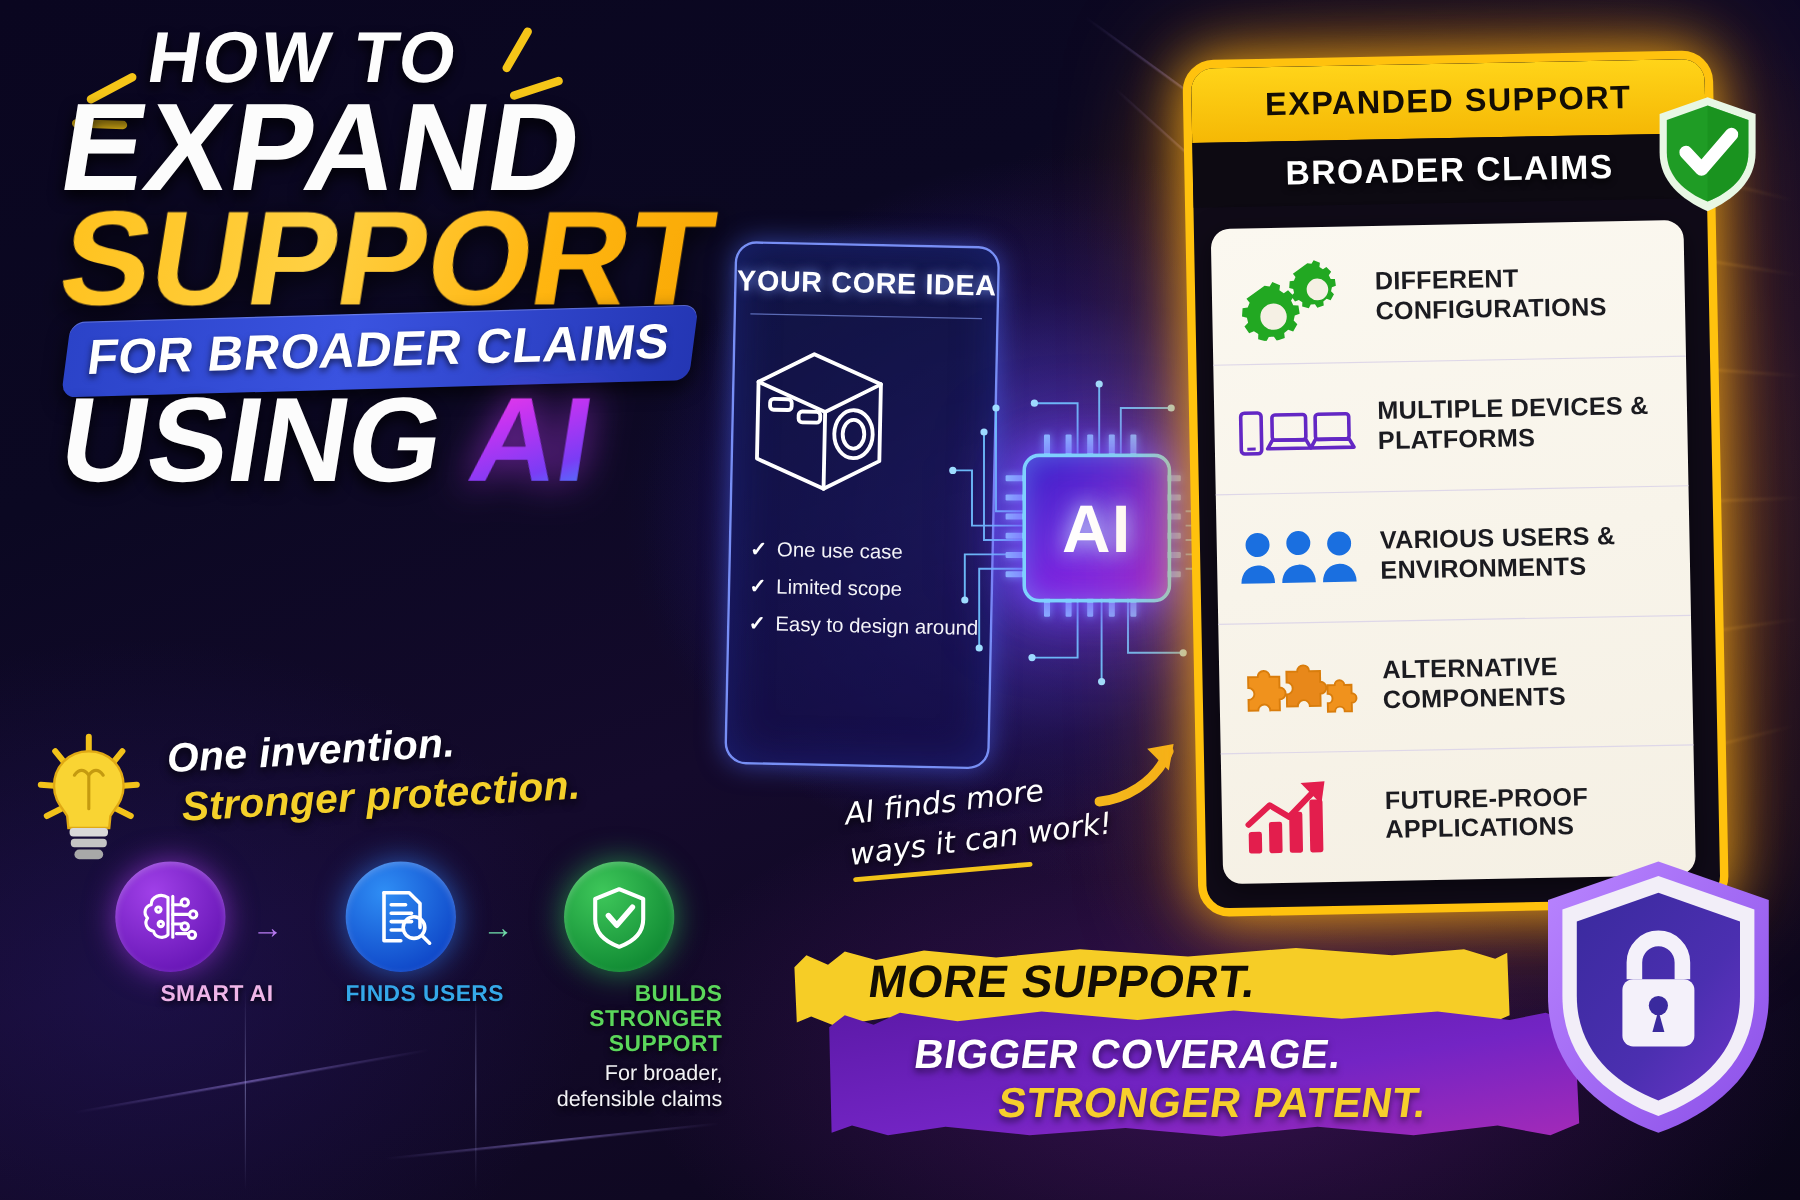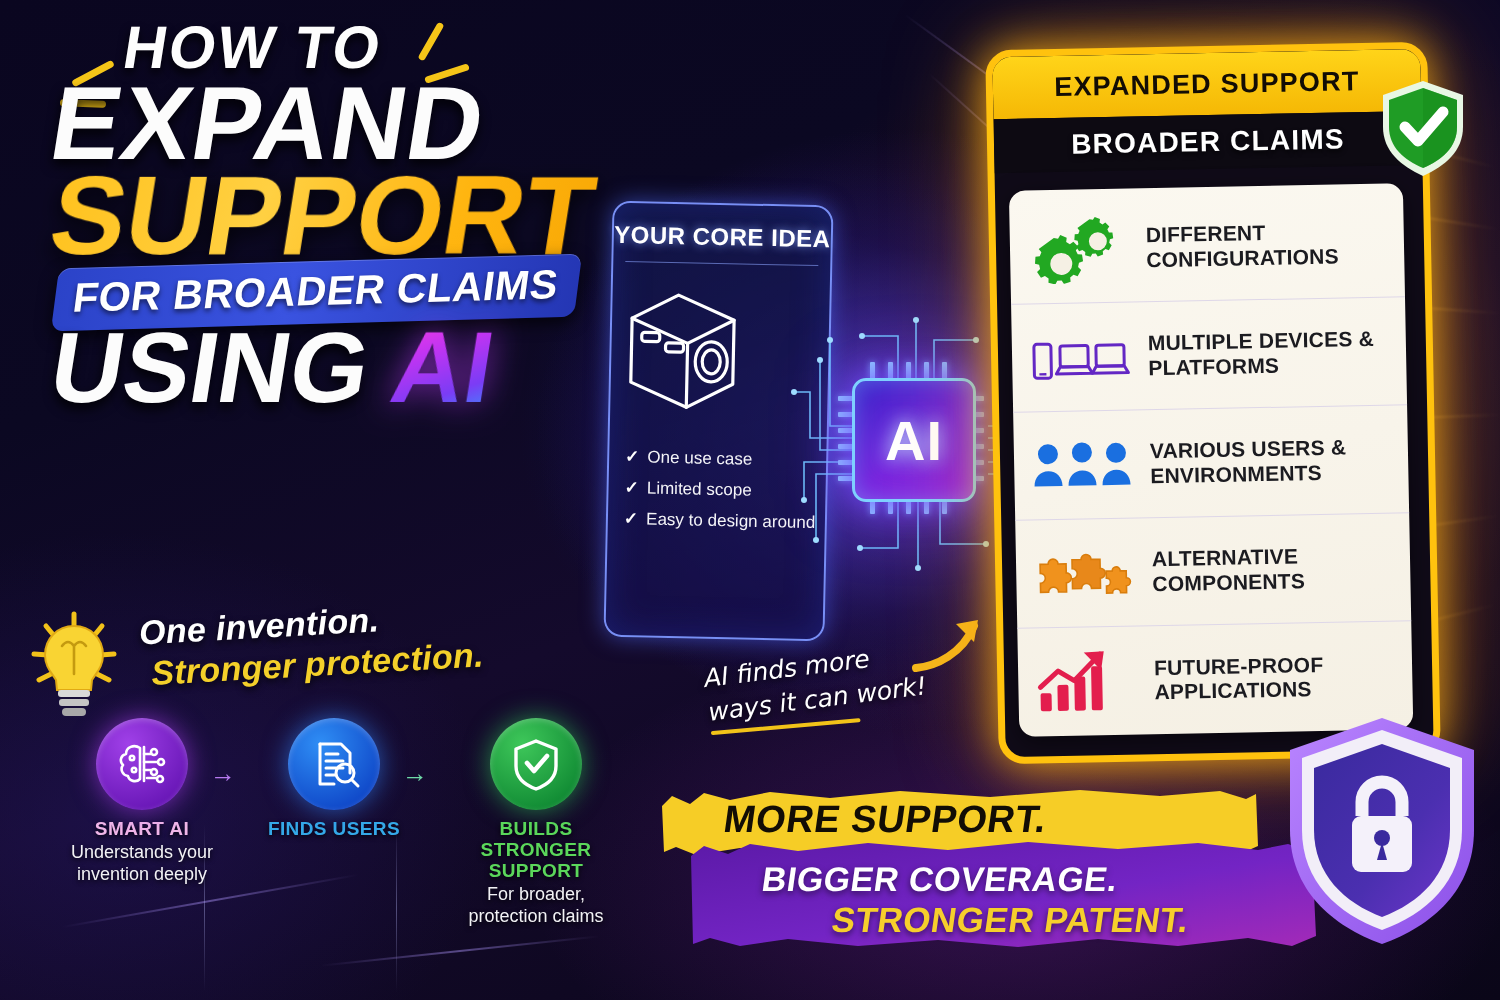--- a/index.html
+++ b/index.html
@@ -54,21 +54,21 @@
   
   .tagline{position:absolute;left:140px;top:604px;transform:rotate(-3.2deg);}
   .tag1{font-size:34px;font-weight:bold;color:#ffffff;font-style:italic;letter-spacing:.3px;
      text-shadow:0 3px 7px rgba(0,0,0,.8);}
   .tag2{font-size:34px;font-weight:bold;color:#f4d02a;font-style:italic;letter-spacing:.3px;margin-top:2px;margin-left:10px;
      text-shadow:0 3px 7px rgba(0,0,0,.8);}
   .bulb{position:absolute;left:26px;top:608px;width:96px;height:110px;}
 
   
   .flow{position:absolute;left:14px;top:718px;width:600px;height:270px;}
-  .fstep{position:absolute;width:172px;text-align:center;}
+  .fstep{position:absolute;width:172px;text-align:right;}
   .fcircle{width:92px;height:92px;border-radius:50%;margin:0 auto;position:relative;
      display:flex;align-items:center;justify-content:center;}
   .fc-purple{background:radial-gradient(circle at 35% 28%,#a040e8,#6a18b8 75%);
      box-shadow:0 0 26px rgba(170,60,240,.65),inset 0 2px 6px rgba(255,255,255,.25);}
   .fc-blue{background:radial-gradient(circle at 35% 28%,#2f8ef5,#0f47c8 78%);
      box-shadow:0 0 26px rgba(50,130,250,.65),inset 0 2px 6px rgba(255,255,255,.25);}
   .fc-green{background:radial-gradient(circle at 35% 28%,#3ec75a,#108a33 78%);
      box-shadow:0 0 26px rgba(50,210,90,.6),inset 0 2px 6px rgba(255,255,255,.25);}
   .fhead{font-size:19px;font-weight:bold;letter-spacing:.4px;margin-top:9px;line-height:1.1;
      text-shadow:0 2px 5px rgba(0,0,0,.85);}
@@ -217,47 +217,46 @@
               <circle cx="47" cy="26" r="3"></circle>
             <circle cx="40" cy="36" r="3"></circle>
               <circle cx="46" cy="43" r="3"></circle>
             <path d="M30 18 h7 M30 26 h14 M30 34 h7 M33 42 h10"></path>
             <circle cx="18" cy="22" r="2.2"></circle>
               <circle cx="20" cy="34" r="2.2"></circle>
           </g>
         </svg>
       </div>
       <div class="fhead" style="color:#f0b6e8;">SMART AI</div>
-      <div class="fbody">Understands your invention deeply</div>
     </div>
 
     <div class="fstep" style="left:234px;top:0;">
       <div class="fcircle fc-blue">
         <svg width="54" height="54" viewBox="0 0 54 54">
           <g fill="none" stroke="#ffffff" stroke-width="3" stroke-linecap="round" stroke-linejoin="round">
             <path d="M13 7 h21 l9 9 v20"></path>
             <path d="M13 7 v40 h14"></path>
             <path d="M19 17 h12 M19 24 h17 M19 31 h17 M19 38 h9"></path>
             <circle cx="38" cy="36" r="9"></circle>
             <path d="M45 43 l6 6"></path>
           </g>
         </svg>
       </div>
       <div class="fhead" style="color:#35a9e8;">FINDS USERS</div>
     </div>
 
-    <div class="fstep" style="left:436px;top:0;">
+    <div class="fstep" style="left:416px;top:0;">
       <div class="fcircle fc-green">
         <svg width="52" height="56" viewBox="0 0 52 56">
           <path d="M26 5 L46 13 v17 c0 12-9 19-20 23 C15 49 6 42 6 30 V13 z" fill="none" stroke="#ffffff" stroke-width="3.4" stroke-linejoin="round"></path>
           <path d="M17 27 l7 8 13-15" fill="none" stroke="#ffffff" stroke-width="4.6" stroke-linecap="round" stroke-linejoin="round"></path>
         </svg>
       </div>
       <div class="fhead" style="color:#5bd75b;">BUILDS STRONGER SUPPORT</div>
-      <div class="fbody">For broader, protection claims</div>
+      <div class="fbody">For broader, defensible claims</div>
     </div>
   </div>
 
   <div class="core">
     <div class="core-title">YOUR CORE IDEA</div>
     <div class="core-rule"></div>
 
     <svg class="cube" viewBox="0 0 140 140">
       <g fill="none" stroke="#ffffff" stroke-width="3.2" stroke-linejoin="round" stroke-linecap="round">
         <path d="M20 40 L66 16 L122 40 L122 104 L76 128 L20 104 Z"></path>

